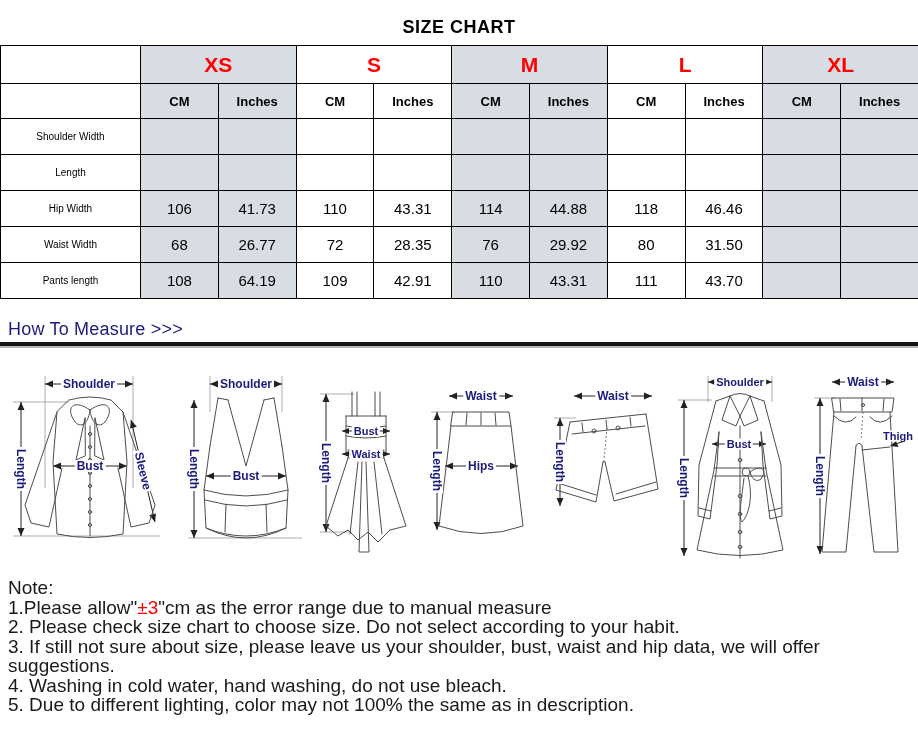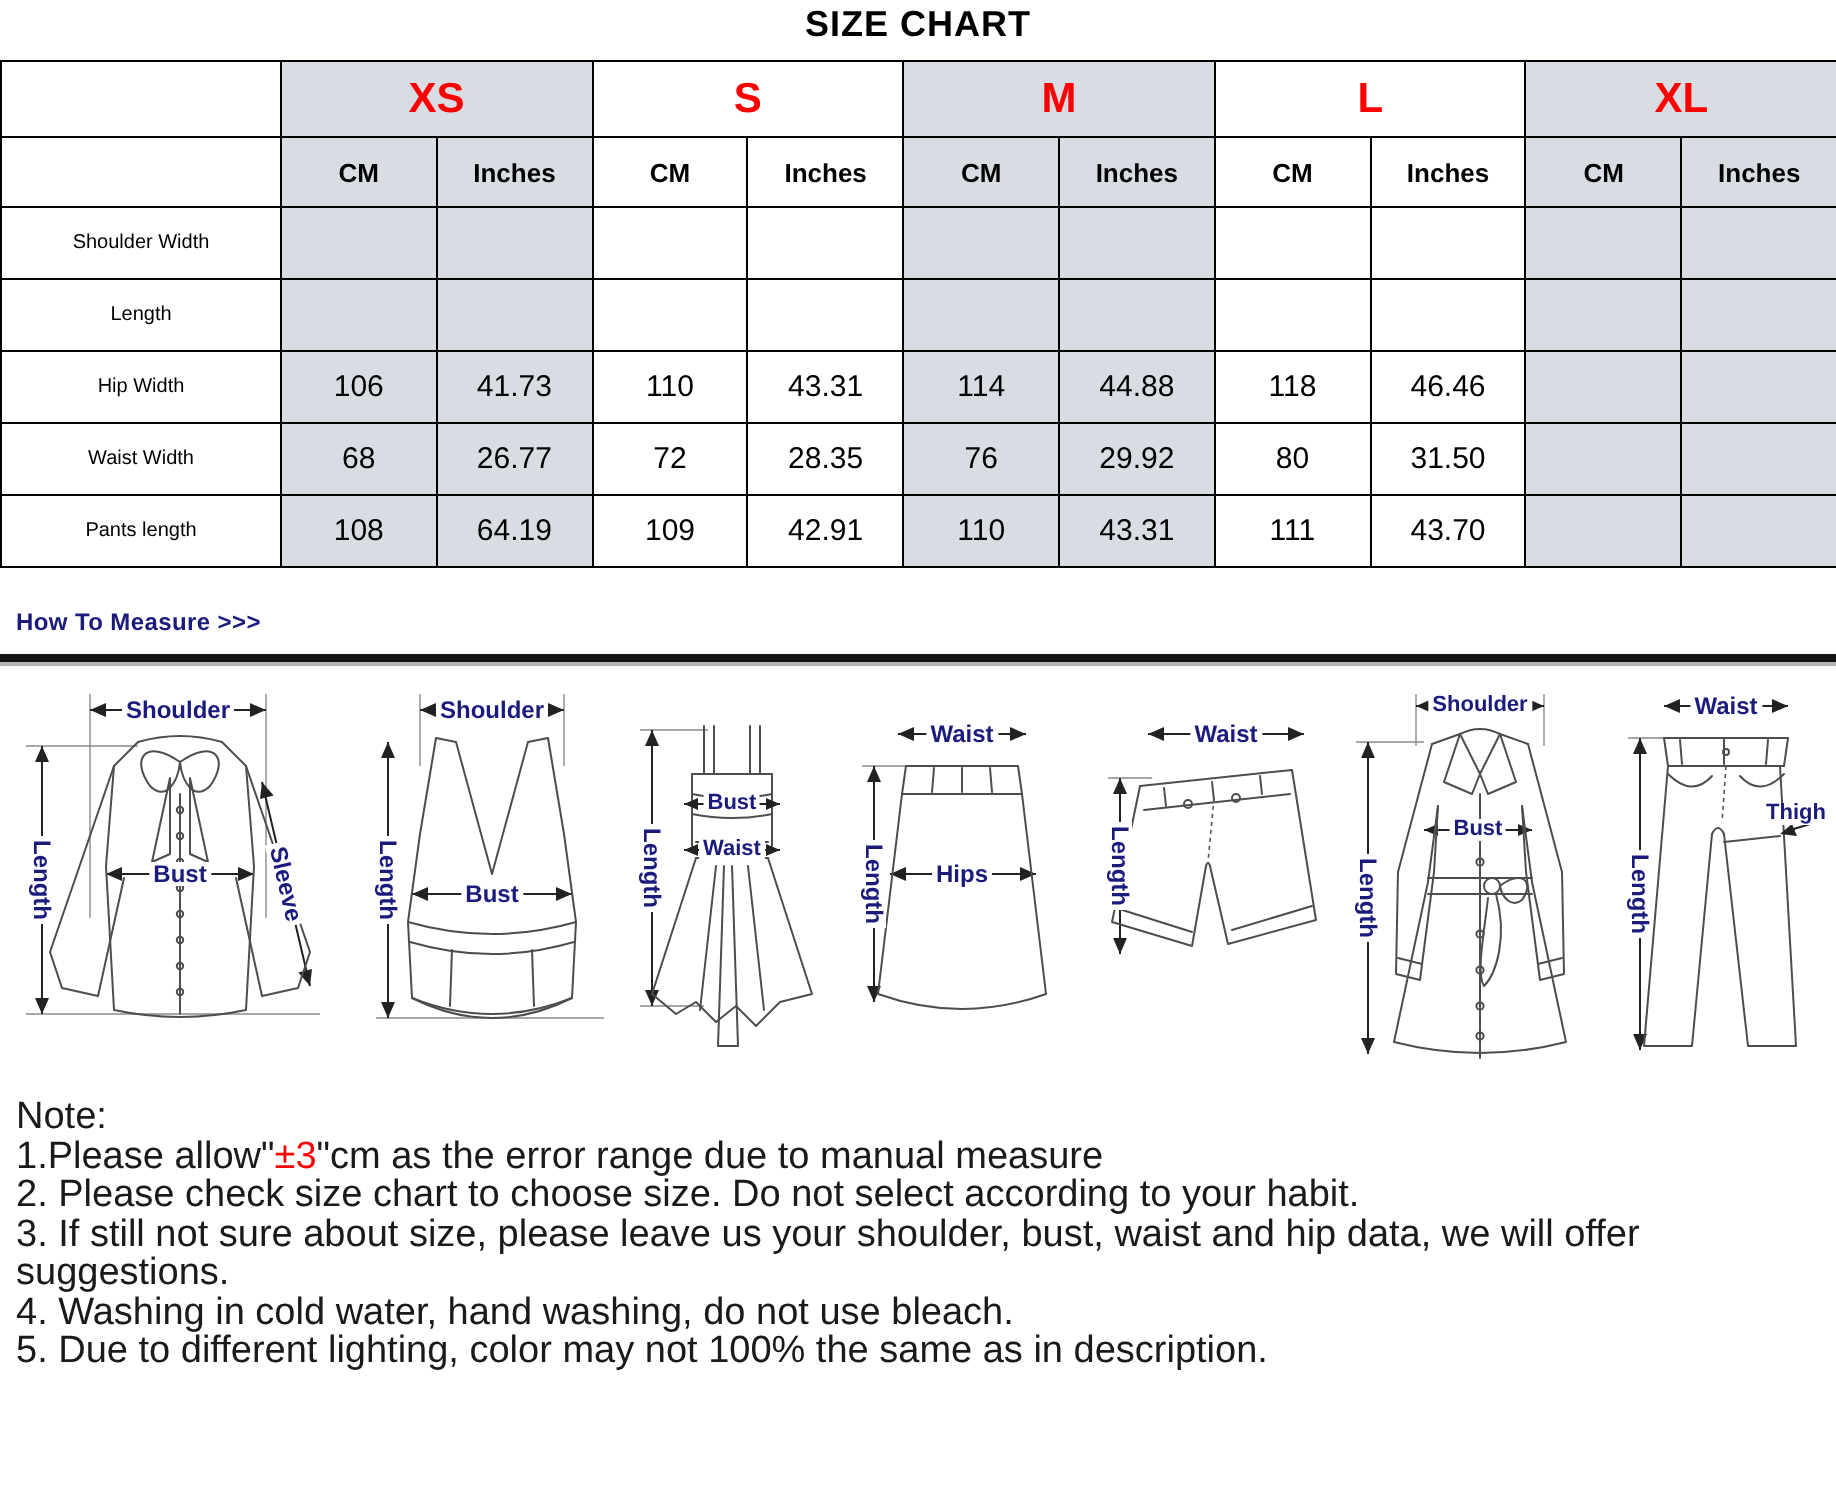--- a/index.html
+++ b/index.html
@@ -1,35 +1,35 @@
 <!DOCTYPE html>
 <html><head>
 <meta charset="utf-8">
 <style>
   html,body{margin:0;padding:0;}
   body{width:918px;height:746px;overflow:hidden;background:#fff;
        font-family:"Liberation Sans",sans-serif;color:#000;}
   
-  .page-title{padding-top:2px;height:28px;text-align:center;font-size:18px;font-weight:bold;letter-spacing:.5px;}
+  .page-title{padding-top:17px;height:28px;text-align:center;font-size:18px;font-weight:bold;letter-spacing:.5px;}
   
   table.size-table{border-collapse:collapse;width:918px;table-layout:fixed;}
   table.size-table td,table.size-table th{border:1px solid #000;text-align:center;vertical-align:middle;padding:0;overflow:hidden;}
   tr.size-row th{height:37px;}
   tr.unit-row td{height:34px;}
   tr.data-row td{height:35px;}
   .g{background:#d8dce3;}
   .size-name{color:#ff0000;font-size:21px;font-weight:bold;font-family:"Liberation Sans",sans-serif;}
   .unit{font-size:13px;font-weight:bold;}
   .rowlabel{font-size:10px;}
   .val{font-size:15px;}
   
-  .measure-head{margin:20px 0 0 8px;font-size:12px;font-weight:bold;color:#1b1b7c;letter-spacing:.2px;height:20px;}
+  .measure-head{margin:20px 0 0 8px;font-size:18px;font-weight:normal;color:#1b1b7c;letter-spacing:.2px;height:20px;}
   .rule{margin-top:3px;height:4px;background:#141414;box-shadow:0 2px 0 #b5b5b5;}
   
-  .figs{position:relative;height:202px;margin-top:10px;}
+  .figs{position:relative;height:202px;margin-top:24px;}
   .fig{position:absolute;top:0;height:200px;}
   .fig svg{position:absolute;left:0;top:0;}
   .fig .g-line{stroke:#4d4d4d;fill:none;stroke-width:1;stroke-linejoin:round;stroke-linecap:round;}
   .fig .d{stroke:#222;stroke-width:1;}
   .fig .ah{fill:#222;stroke:none;}
   .fig .e{stroke:#8a8a8a;stroke-width:.7;}
   .fig .dash{stroke:#555;stroke-width:.8;stroke-dasharray:2 2;fill:none;}
   .lab{position:absolute;transform:translate(-50%,-50%);color:#1b1b7c;font-weight:bold;
        font-size:12px;line-height:1;background:#fff;padding:0 2px;white-space:nowrap;}
   .lab.rot{transform:translate(-50%,-50%) rotate(90deg);}

